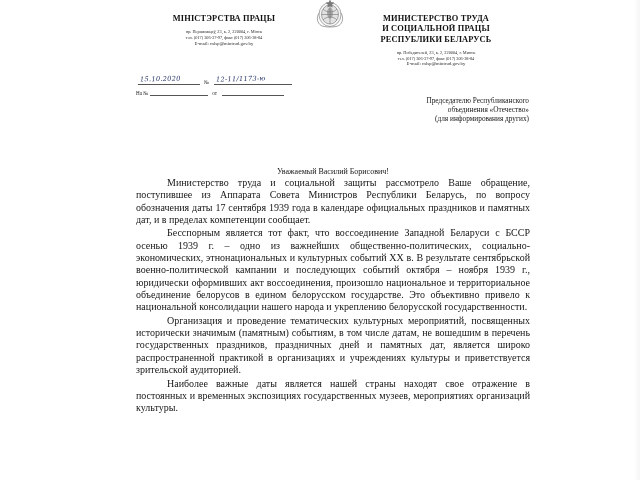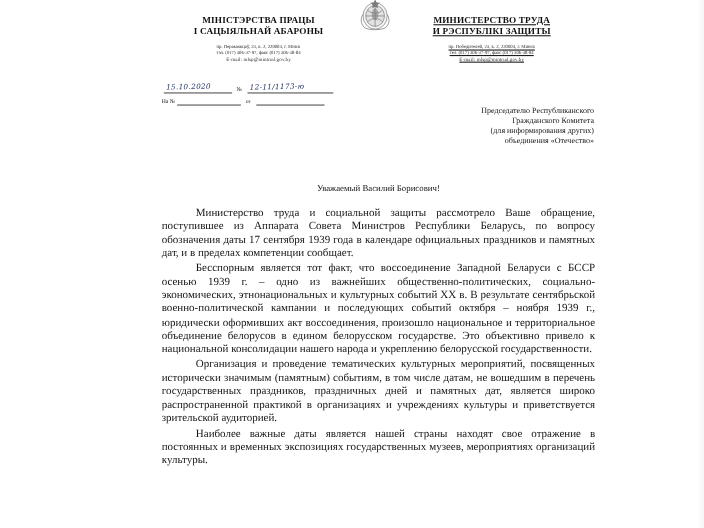--- a/index.html
+++ b/index.html
@@ -31,21 +31,21 @@
     position: absolute;
     top: 0;
     right: 0;
     width: 6px;
     height: 480px;
     background: linear-gradient(to right, #ffffff, #fbfbfb 40%, #f6f6f6);
   }
 
   .content {
     position: absolute;
-    left: 141px;
+    left: 130px;
     top: 0;
     width: 400px;
     height: 336px;
   }
 
   
   .letterhead {
     position: relative;
     height: 96px;
   }
@@ -59,21 +59,21 @@
     height: 30px;
     opacity: .82;
   }
 
   .lh-col {
     position: absolute;
     top: 14px;
     width: 176px;
   }
   .lh-left  { left: 6px; }
-  .lh-right { left: 218px; text-decoration: underline; }
+  .lh-right { left: 218px; }
 
   .org-name {
     font-family: "Liberation Serif", "DejaVu Serif", serif;
     font-weight: bold;
     font-size: 8.4px;
     line-height: 10.4px;
     letter-spacing: .15px;
     text-align: center;
     color: #111;
   }
@@ -146,21 +146,20 @@
     position: absolute;
     left: 6px;
     top: 166px;
     width: 394px;
   }
 
   .salutation {
     text-align: center;
     font-size: 8px;
     line-height: 11px;
-    margin-bottom: 11px;
     color: #141414;
   }
 
   .para {
     text-align: justify;
     text-justify: inter-word;
     text-indent: 31px;
     font-size: 10px;
     line-height: 12.35px;
     margin: 0 0 1px 0;
@@ -198,33 +197,33 @@
             <path d="M12 30 C6 40, 9 50, 16 55"></path>
             <path d="M56 30 C62 40, 59 50, 52 55"></path>
             <path d="M16 55 C24 59, 44 59, 52 55"></path>
           </g>
         </svg>
       </div>
 
       <div class="lh-col lh-left">
         <div class="org-name">
           <div>МІНІСТЭРСТВА ПРАЦЫ</div>
-          <div>І САЦЫЯЛЬНАЙ АБАРОНЫ</div>
         </div>
         <div class="org-contacts">
           <div>пр. Пераможцаў, 23, к. 2, 220004, г. Мінск</div>
           <div>тэл. (017) 306-37-97, факс (017) 306-38-84</div>
           <div class="email">E-mail: mlsp@mintrud.gov.by</div>
         </div>
       </div>
 
       <div class="lh-col lh-right">
         <div class="org-name">
           <div>МИНИСТЕРСТВО ТРУДА</div>
-          <div>И РЭСПУБЛІКІ ЗАЩИТЫ</div>
+          <div>И СОЦИАЛЬНОЙ ПРАЦЫ</div>
+          <div>РЕСПУБЛИКИ БЕЛАРУСЬ</div>
         </div>
         <div class="org-contacts">
           <div>пр. Победителей, 23, к. 2, 220004, г. Минск</div>
           <div>тел. (017) 306-37-97, факс (017) 306-38-84</div>
           <div class="email">E-mail: mlsp@mintrud.gov.by</div>
         </div>
       </div>
     </div>
 
     <div class="ref-block">
@@ -245,23 +244,22 @@
         </span>
         <span class="ref-lbl" style="padding-left:4px">от</span>
         <span class="ref-rule r4">
           <span class="handwritten"></span>
         </span>
       </div>
     </div>
 
     <div class="addressee">
       <div>Председателю Республиканского</div>
-      <div>Гражданского Комитета</div>
+      <div>объединения «Отечество»</div>
       <div>(для информирования других)</div>
-      <div>объединения «Отечество»</div>
     </div>
 
     <div class="body-text">
       <div class="salutation">Уважаемый Василий Борисович!</div>
       <p class="para">Министерство труда и социальной защиты рассмотрело Ваше обращение, поступившее из Аппарата Совета Министров Республики Беларусь, по вопросу обозначения даты 17 сентября 1939 года в календаре официальных праздников и памятных дат, и в пределах компетенции сообщает.</p>
       <p class="para">Бесспорным является тот факт, что воссоединение Западной Беларуси с БССР осенью 1939 г. – одно из важнейших общественно-политических, социально-экономических, этнонациональных и культурных событий XX в. В результате сентябрьской военно-политической кампании и последующих событий октября – ноября 1939 г., юридически оформивших акт воссоединения, произошло национальное и территориальное объединение белорусов в едином белорусском государстве. Это объективно привело к национальной консолидации нашего народа и укреплению белорусской государственности.</p>
       <p class="para">Организация и проведение тематических культурных мероприятий, посвященных исторически значимым (памятным) событиям, в том числе датам, не вошедшим в перечень государственных праздников, праздничных дней и памятных дат, является широко распространенной практикой в организациях и учреждениях культуры и приветствуется зрительской аудиторией.</p>
       <p class="para">Наиболее важные даты является нашей страны находят свое отражение в постоянных и временных экспозициях государственных музеев, мероприятиях организаций культуры.</p>
     </div>
 

